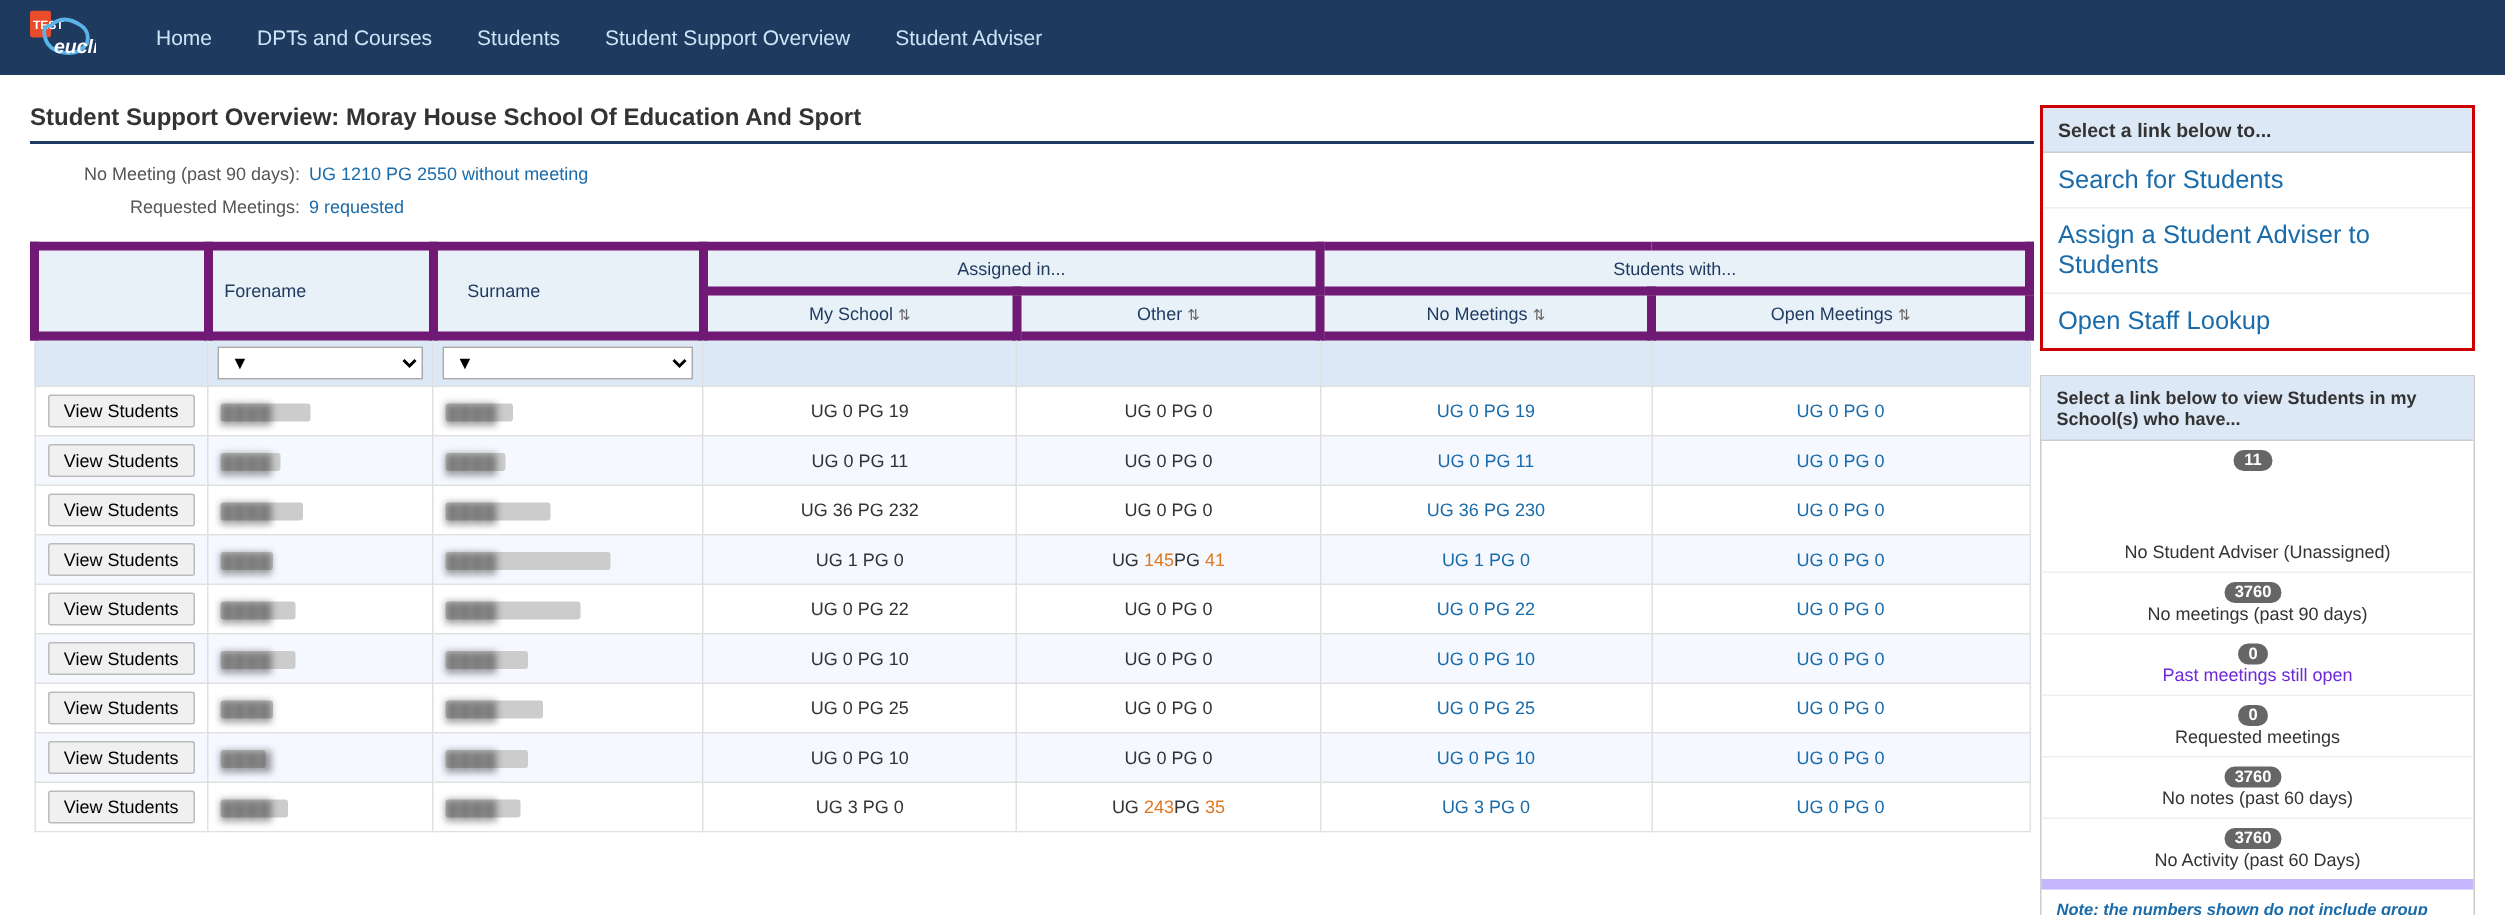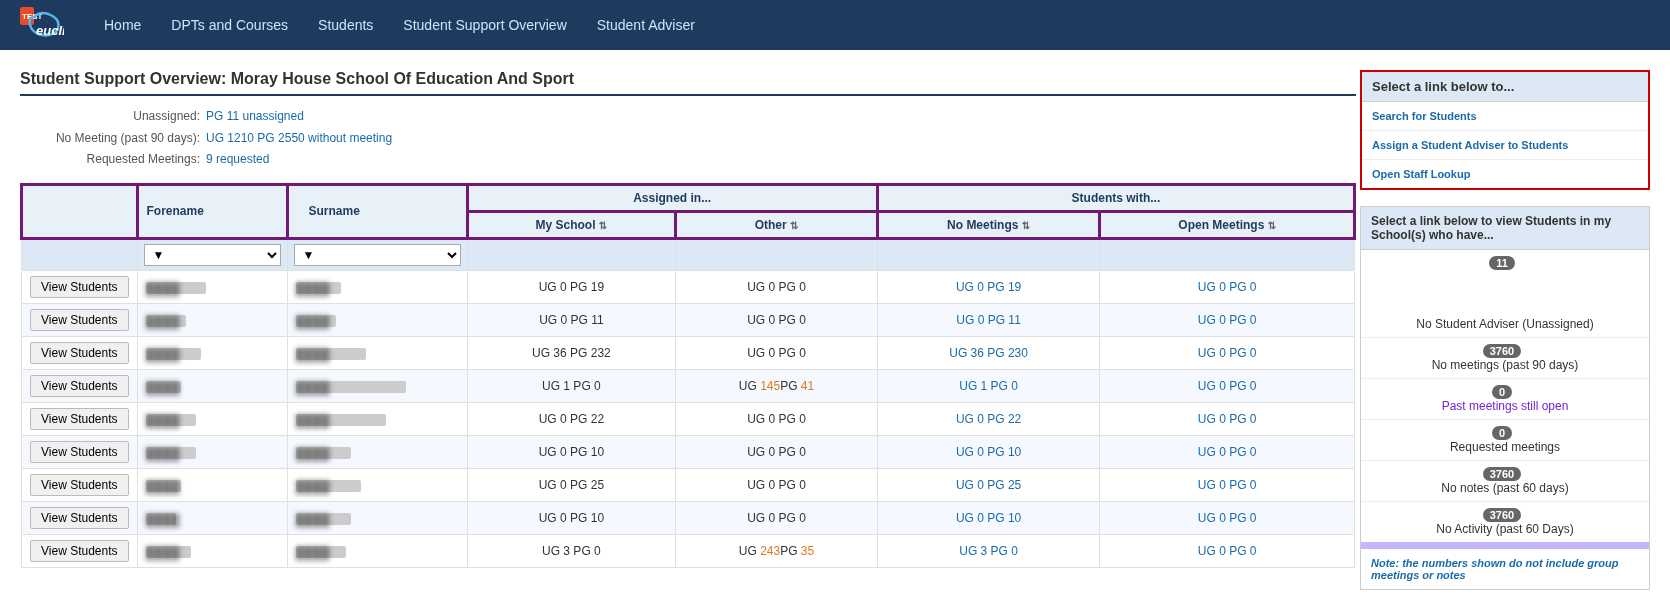--- a/index.html
+++ b/index.html
@@ -79,24 +79,24 @@
 
     .data-table {
       width: 100%;
       border-collapse: collapse;
       font-size: 12px;
     }
 
     .data-table th {
       background: #e8f0f8;
       color: #1e3a5f;
-      font-weight: bold;
+      font-weight: normal;
       padding: 5px 8px;
       text-align: center;
-      border: 3px solid #701a75;
+      border: 6px solid #701a75;
     }
     .data-table th.left-align { text-align: left; }
 
     .data-table td {
       padding: 5px 8px;
       border: 1px solid #e0e0e0;
       text-align: center;
       vertical-align: middle;
     }
     .data-table td.left-align { text-align: left; }
@@ -172,26 +172,25 @@
       padding: 7px 10px;
       font-size: 13px;
       font-weight: bold;
       color: #333;
       border-bottom: 1px solid #ccc;
     }
 
     .panel-item {
       padding: 8px 10px;
       border-bottom: 1px solid #eee;
-      font-size: 11px;
+      font-size: 17px;
       color: #1a6baa;
       cursor: pointer;
       text-decoration: none;
       display: block;
-      font-weight: bold;
     }
     .panel-item:last-child { border-bottom: none; }
 
     .panel2-header {
       background: #dce8f5;
       padding: 7px 10px;
       font-size: 12px;
       font-weight: bold;
       color: #333;
       border-bottom: 1px solid #ccc;
@@ -247,24 +246,20 @@
   <a class="nav-link">Student Support Overview</a>
   <a class="nav-link">Student Adviser</a>
 </nav>
 
 <div class="main-content">
 
   <div class="left-panel">
     <div class="page-title">Student Support Overview: Moray House School Of Education And Sport</div>
 
     <div class="meta-info">
-      <div class="meta-row">
-        <span class="meta-label">Unassigned:</span>
-        <a class="meta-link">PG 11 unassigned</a>
-      </div>
       <div class="meta-row">
         <span class="meta-label">No Meeting (past 90 days):</span>
         <a class="meta-link">UG 1210 PG 2550 without meeting</a>
       </div>
       <div class="meta-row">
         <span class="meta-label">Requested Meetings:</span>
         <a class="meta-link">9 requested</a>
       </div>
     </div>
 

